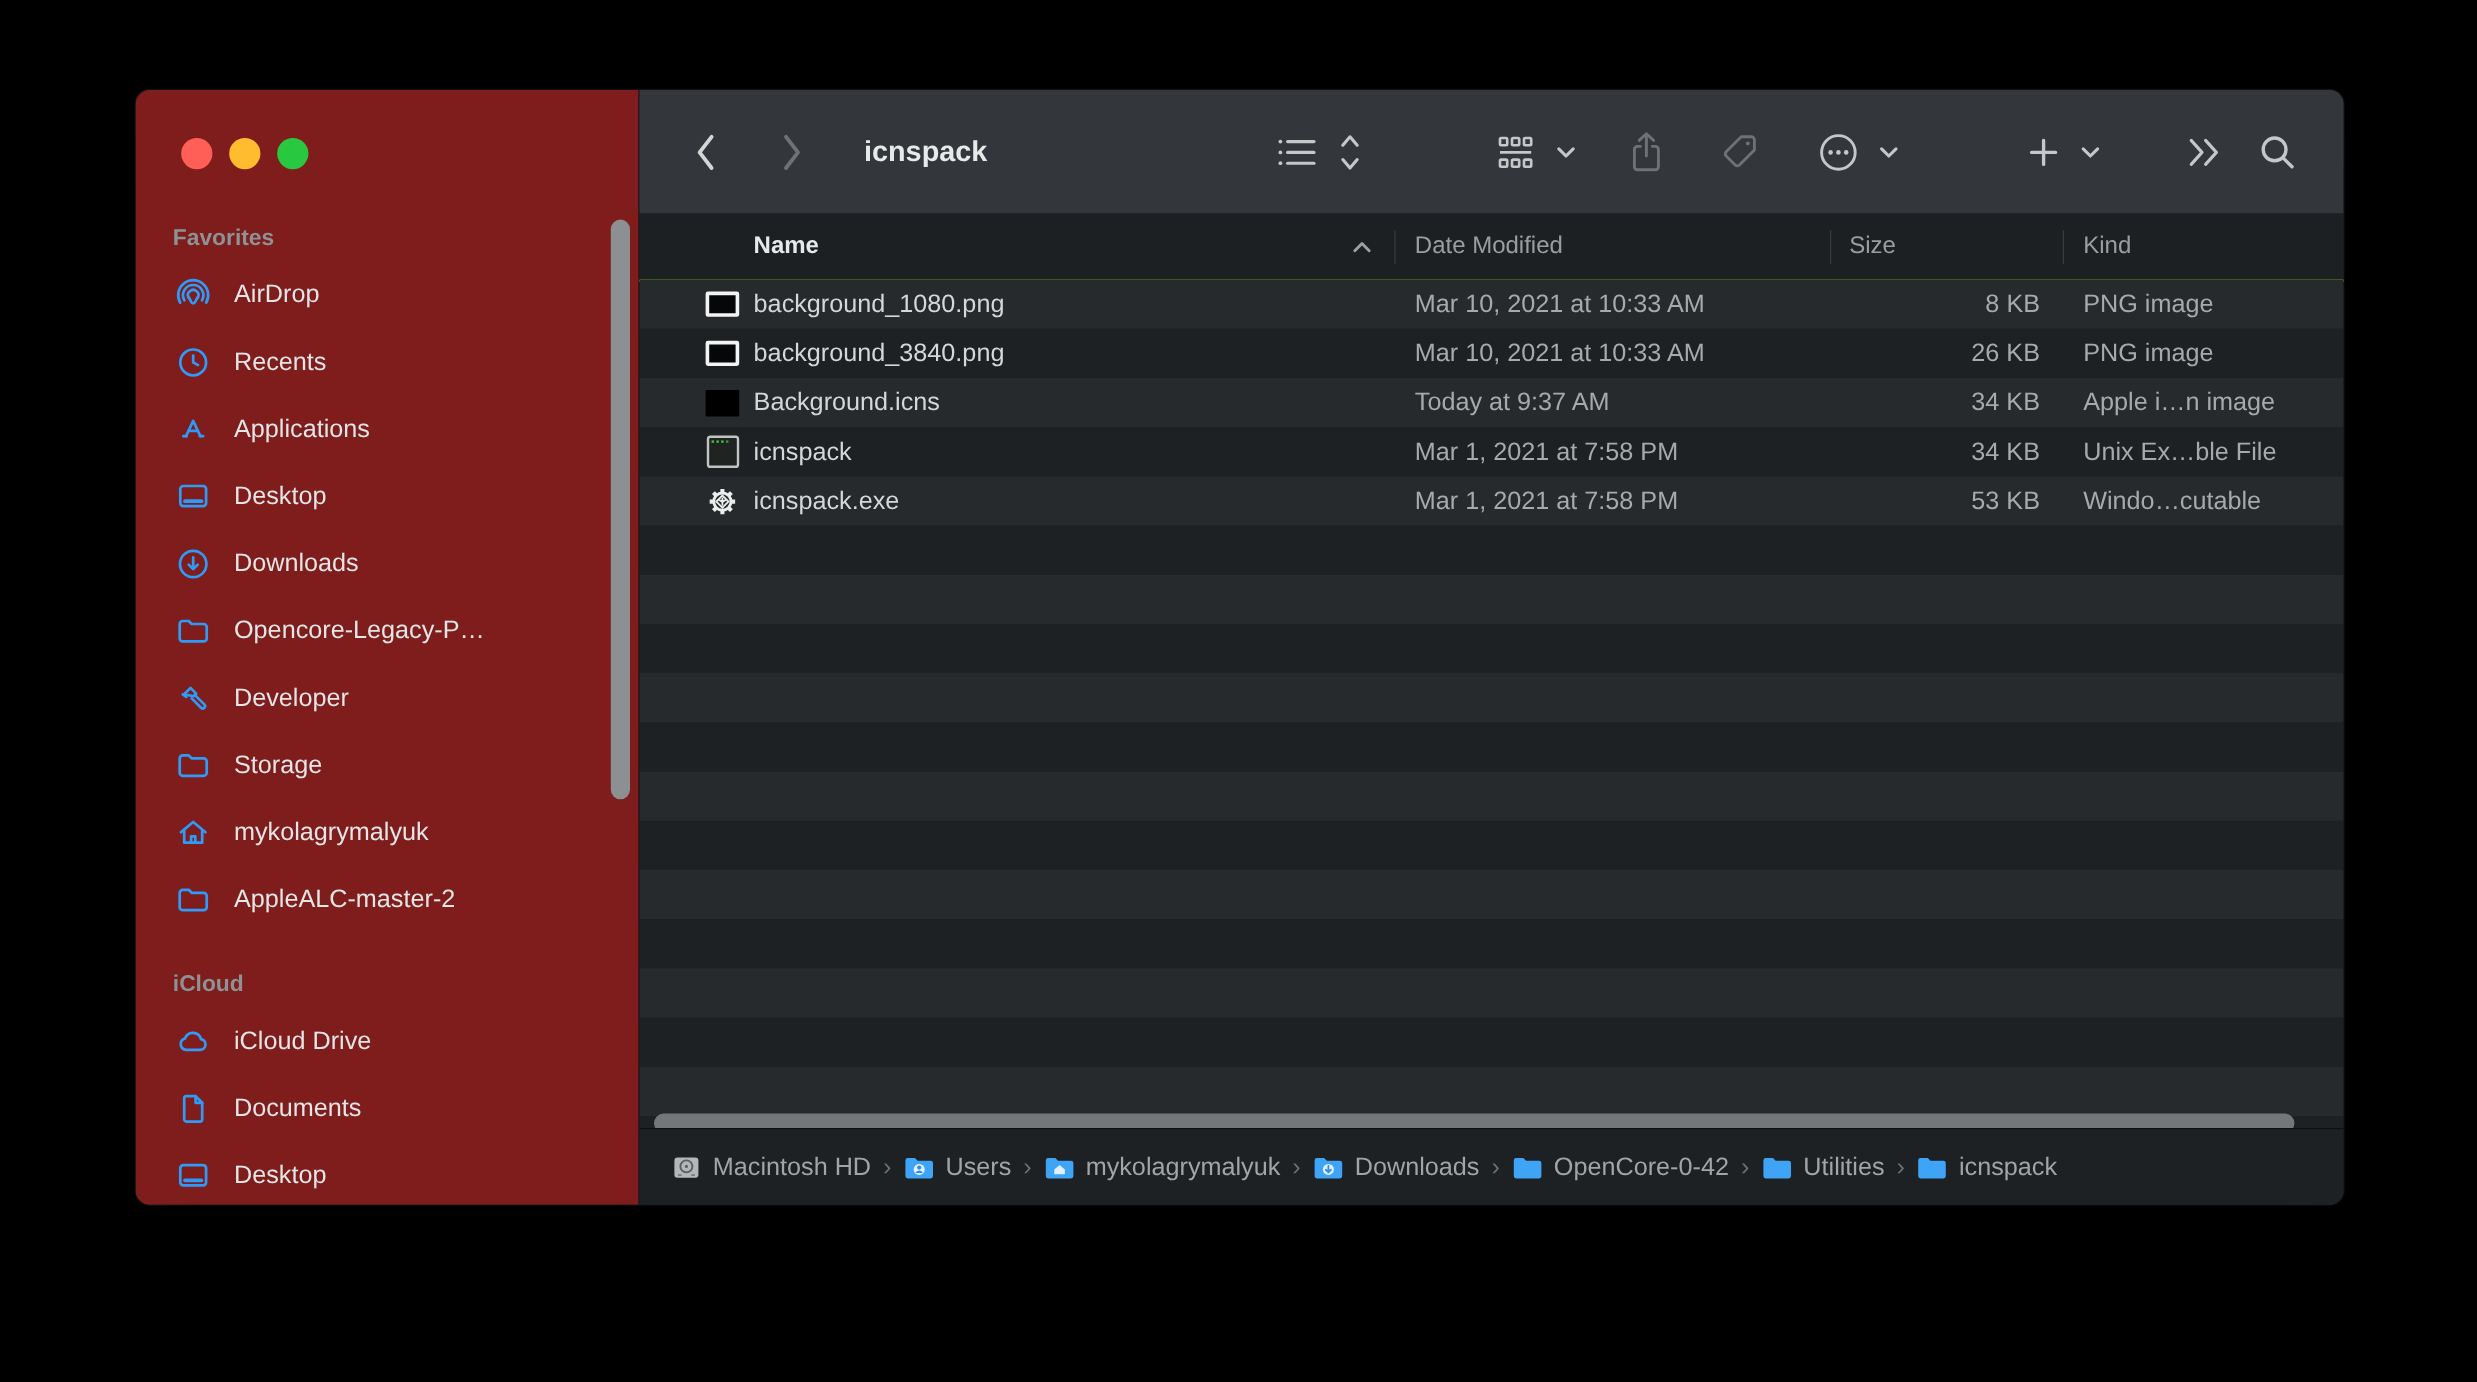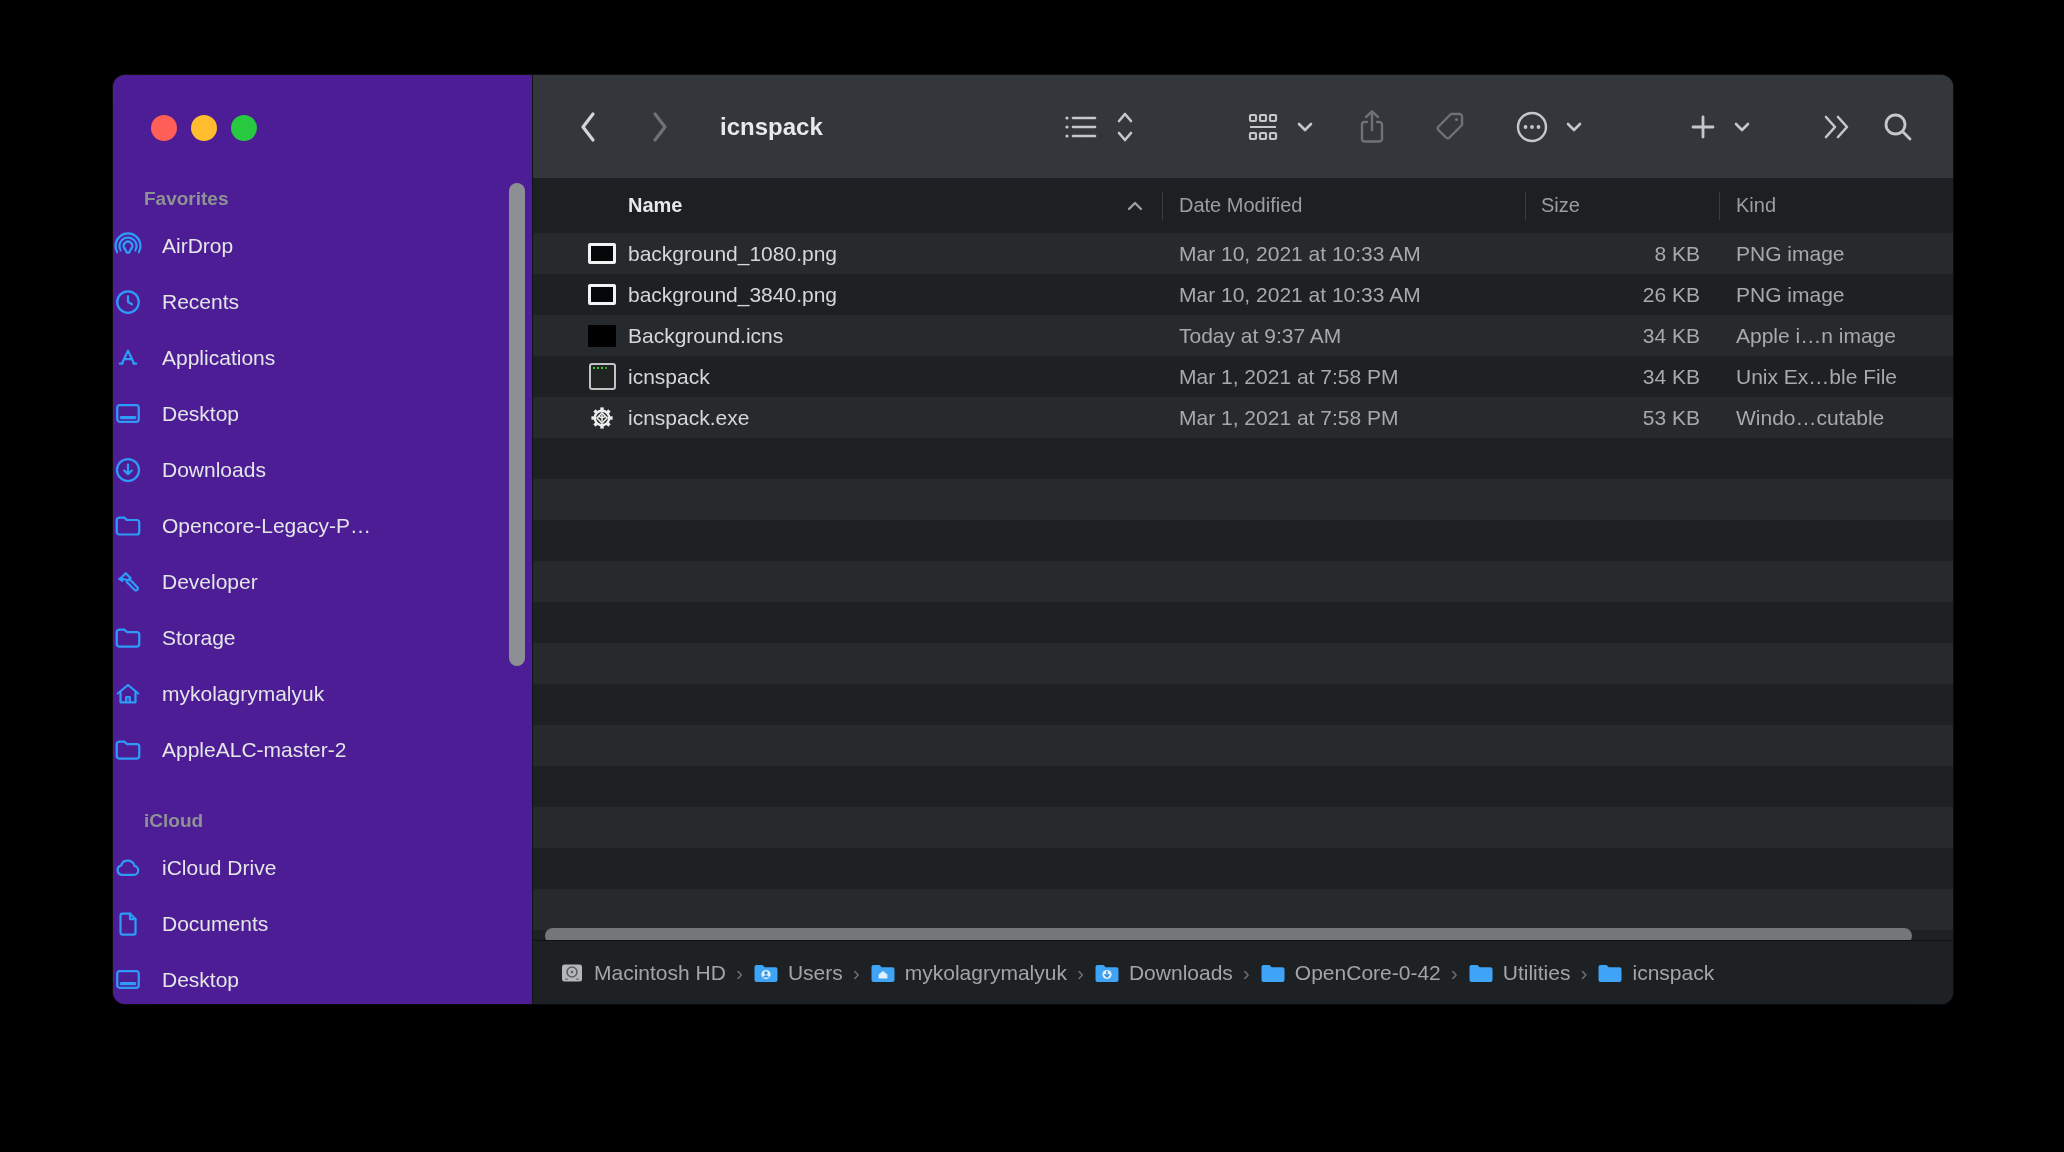--- a/index.html
+++ b/index.html
@@ -1,28 +1,28 @@
 <!DOCTYPE html>
 <html><head>
 <meta charset="utf-8">
 <style>
   html,body{margin:0;padding:0;background:#000;width:2064px;height:1152px;
     font-family:"Liberation Sans", sans-serif; -webkit-font-smoothing:antialiased;}
   .window{position:absolute;left:113px;top:75px;width:1840px;height:929px;
     border-radius:12px;overflow:hidden;background:#1e2123;
     box-shadow:0 25px 70px rgba(0,0,0,.65), 0 0 0 1px rgba(255,255,255,.07);}
   
-  .sidebar{position:absolute;left:0;top:0;width:420px;height:100%;background:#4c1d95;}
+  .sidebar{position:absolute;left:0;top:0;width:420px;height:100%;background:#7f1d1d;}
   .sidebar:after{content:"";position:absolute;right:0;top:0;width:1px;height:100%;background:#101214;}
   .traffic{position:absolute;top:40px;left:38px;display:flex;gap:14px;}
   .traffic span{width:26px;height:26px;border-radius:50%;display:block;}
   .sb-scroll{position:absolute;left:396px;top:108px;width:16px;height:483px;border-radius:8px;background:#8d9092;}
   .sb-body{position:absolute;left:0;top:104px;right:20px;}
   .sb-section-label{height:39px;line-height:39px;padding-left:31px;font-size:19px;font-weight:bold;color:#8f9294;}
-  .sb-item{height:56px;display:flex;align-items:center;color:#e3e5e6;font-size:21px;cursor:default;}
+  .sb-item{height:56px;display:flex;align-items:center;padding-left:33px;color:#e3e5e6;font-size:21px;cursor:default;}
   .sb-item .ic{width:30px;height:30px;margin-right:19px;flex:0 0 30px;display:flex;align-items:center;justify-content:center;}
   .sb-item .ic svg{width:30px;height:30px;}
   .sb-sec2{margin-top:23px;}
   
   .main{position:absolute;left:420px;top:0;width:1420px;height:100%;background:#1e2123;}
   .toolbar{position:absolute;left:0;top:0;width:100%;height:103px;background:#33363a;border-bottom:1px solid #141618;}
   .tb{position:absolute;top:52px;transform:translate(-50%,-50%);color:#c5c7c9;display:flex;align-items:center;}
   .tb.dim{color:#6f7275;}
   .tb svg{display:block;}
   .title{position:absolute;left:187px;top:52px;transform:translateY(-50%);

